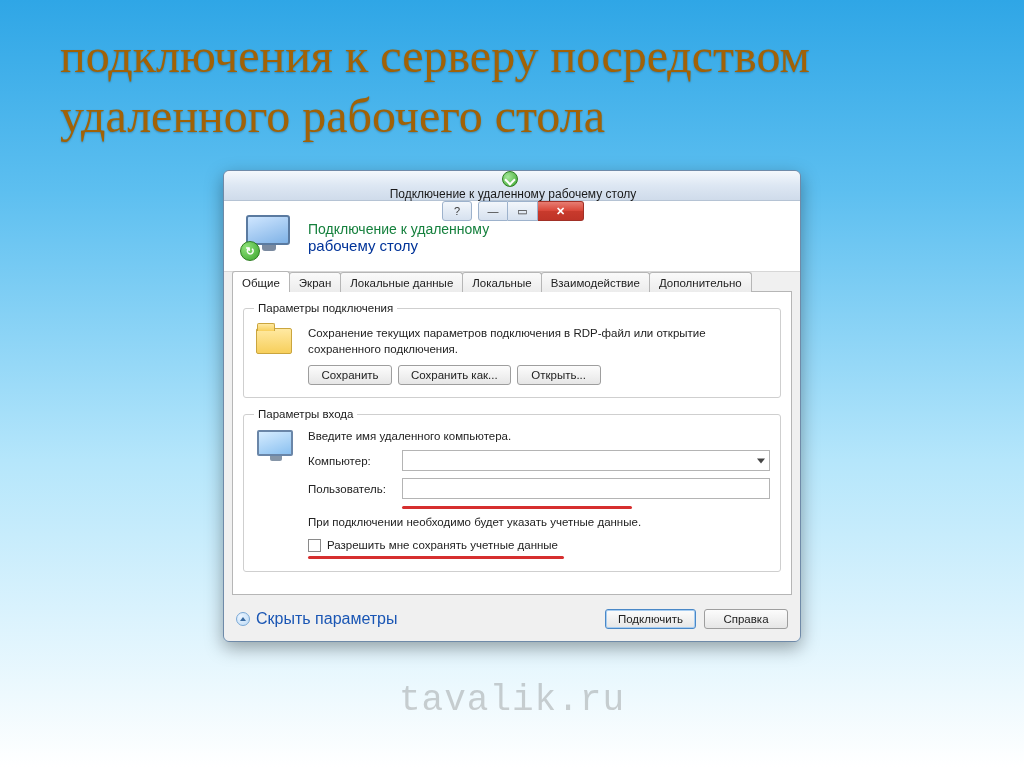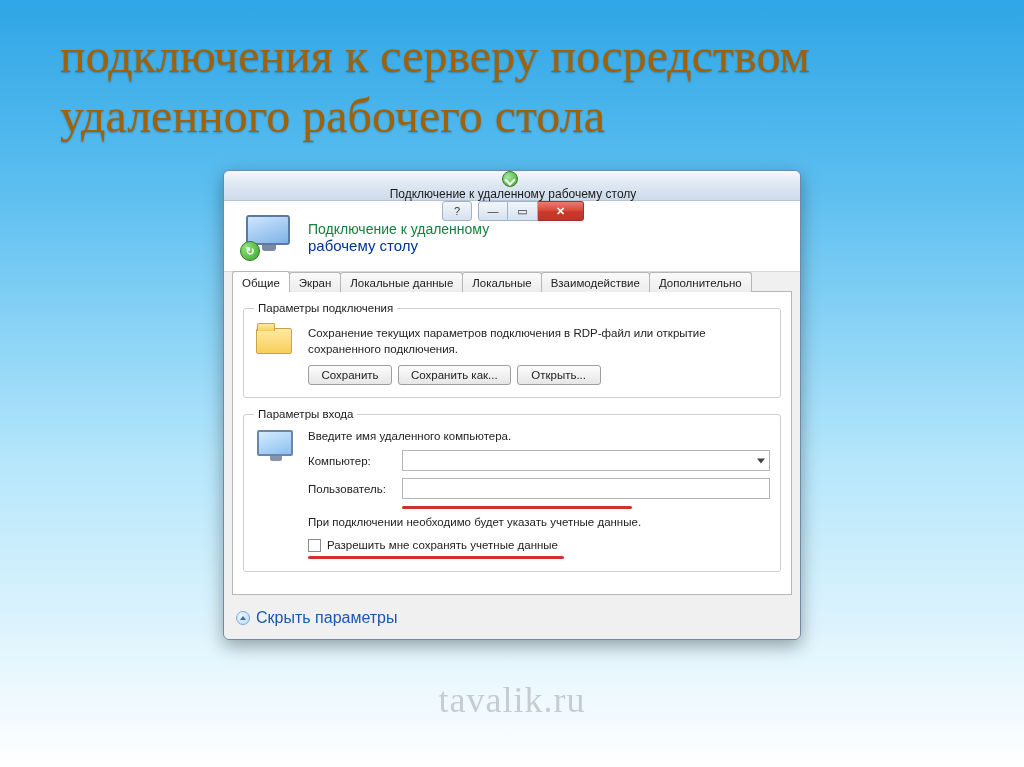--- a/index.html
+++ b/index.html
@@ -164,21 +164,21 @@
     background:radial-gradient(circle at 30% 30%,#eaf4ff,#bedbf5);
     display:flex;align-items:center;justify-content:center;
   }
   .link-like .arrow-up::after{
     content:"";width:0;height:0;border-left:3px solid transparent;border-right:3px solid transparent;border-bottom:4px solid #3a6aa0;
   }
   .watermark{
     position:absolute; bottom:46px; left:50%; transform:translateX(-50%);
     font-size:36px; color:rgba(120,120,120,0.35); letter-spacing:1px; font-weight:400;
     pointer-events:none;
-    font-family: Liberation Serif, serif;
+    font-family: Liberation Mono, monospace;
     margin-top: 10px;
   }
   .title-icon-circle{
     width:16px;height:16px;border-radius:50%;
     background:radial-gradient(circle at 35% 35%,#a4e89a,#3aa62c);
     border:1px solid #2e7d22; position:relative;
   }
   .title-icon-circle::after{
     content:"";position:absolute;left:3px;top:4px;width:6px;height:6px;
     border-left:2px solid #fff;border-bottom:2px solid #fff;transform:rotate(-45deg);
@@ -279,17 +279,21 @@
       </fieldset>
 
     </div>
   </div>
 
   <div class="footer">
     <div class="link-like">
       <span class="arrow-up"></span>
       <span>Скрыть параметры</span>
     </div>
+    <div style="display:flex; gap:8px;">
+      <div class="btn default">Подключить</div>
+      <div class="btn">Справка</div>
+    </div>
   </div>
 
 </div>
 
 <div class="watermark">tavalik.ru</div>
 
 </body></html>

